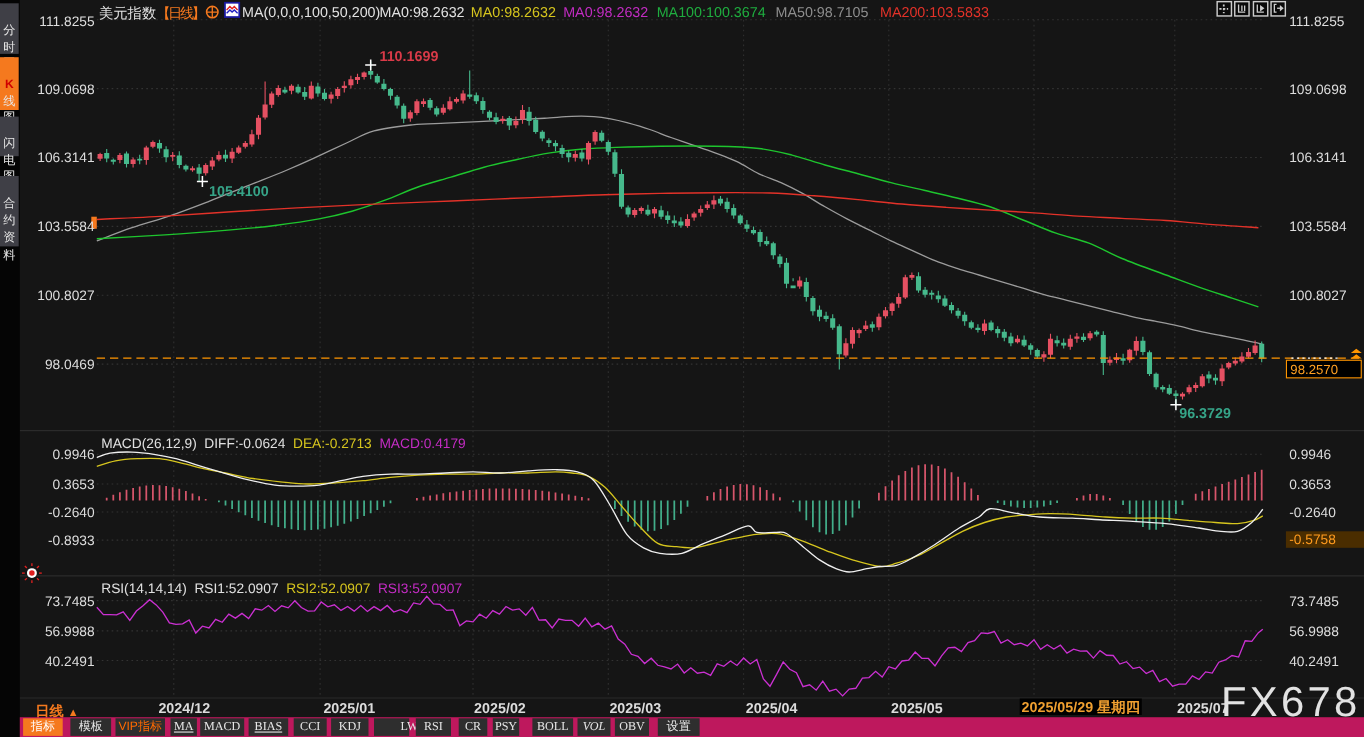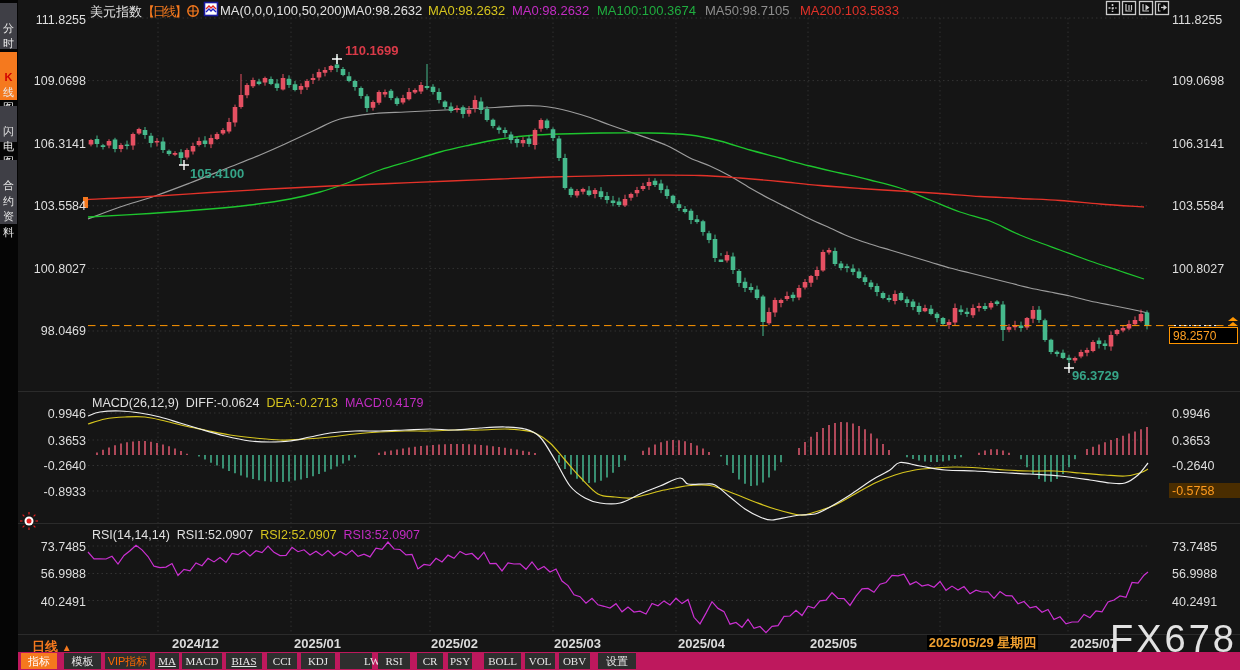--- a/index.html
+++ b/index.html
@@ -116,21 +116,21 @@
   <div class="abs" style="left:92px;top:528px;font-size:12.5px;color:#e0e0e0">RSI(14,14,14)&nbsp; RSI1:52.0907&nbsp; <span style="color:#d6c51e">RSI2:52.0907</span>&nbsp; <span style="color:#c32cc3">RSI3:52.0907</span></div>
 
   <div class="abs sidebar">
     <div class="stab" style="top:3px;height:46px;">分时图</div>
     <div class="stab sel" style="top:52px;height:48px;"><span style="color:#d00000;font-weight:bold">K</span>线图</div>
     <div class="stab" style="top:106px;height:36px;">闪电图</div>
     <div class="stab" style="top:160px;height:64px;line-height:15.5px;">合约资料</div>
   </div>
 
   <div class="abs" style="left:32px;top:638px;font-size:13px;font-weight:bold;color:#f5791e">日线 <span style="font-size:10px">▲</span></div>
-  <div class="abs dates" style="left:172px;">2024/12</div>
+  <div class="abs dates" style="left:144px;">2024/12</div>
   <div class="abs dates" style="left:294px;">2025/01</div>
   <div class="abs dates" style="left:431px;">2025/02</div>
   <div class="abs dates" style="left:554px;">2025/03</div>
   <div class="abs dates" style="left:678px;">2025/04</div>
   <div class="abs dates" style="left:810px;">2025/05</div>
   <div class="abs" style="left:927px;top:635px;width:111px;height:15px;background:#000;color:#f0a030;font-size:13px;font-weight:bold;line-height:15px;text-align:center">2025/05/29 星期四</div>
   <div class="abs dates" style="left:1070px;">2025/07</div>
 
   <div class="abs" style="left:1110px;top:618px;font-size:38px;color:#e2e2e2;letter-spacing:3px;">FX678</div>
 
@@ -141,17 +141,17 @@
     <div class="tch" style="left:137px;width:24px;text-decoration:underline;">MA</div>
     <div class="tch" style="left:164px;width:40px;">MACD</div>
     <div class="tch" style="left:208px;width:36px;text-decoration:underline;">BIAS</div>
     <div class="tch" style="left:249px;width:30px;">CCI</div>
     <div class="tch" style="left:283px;width:34px;">KDJ</div>
     <div class="tch" style="left:322px;width:32px;padding-left:24px;">LW&amp;</div>
     <div class="tch" style="left:360px;width:32px;">RSI</div>
     <div class="tch" style="left:399px;width:26px;">CR</div>
     <div class="tch" style="left:430px;width:24px;">PSY</div>
     <div class="tch" style="left:466px;width:37px;">BOLL</div>
-    <div class="tch" style="left:507px;width:30px;">VOL</div>
+    <div class="tch" style="left:507px;width:30px;font-style:italic;">VOL</div>
     <div class="tch" style="left:541px;width:31px;">OBV</div>
     <div class="tch" style="left:580px;width:38px;font-family:'Liberation Sans'">设置</div>
   </div>
 </div>
 
 </body></html>

